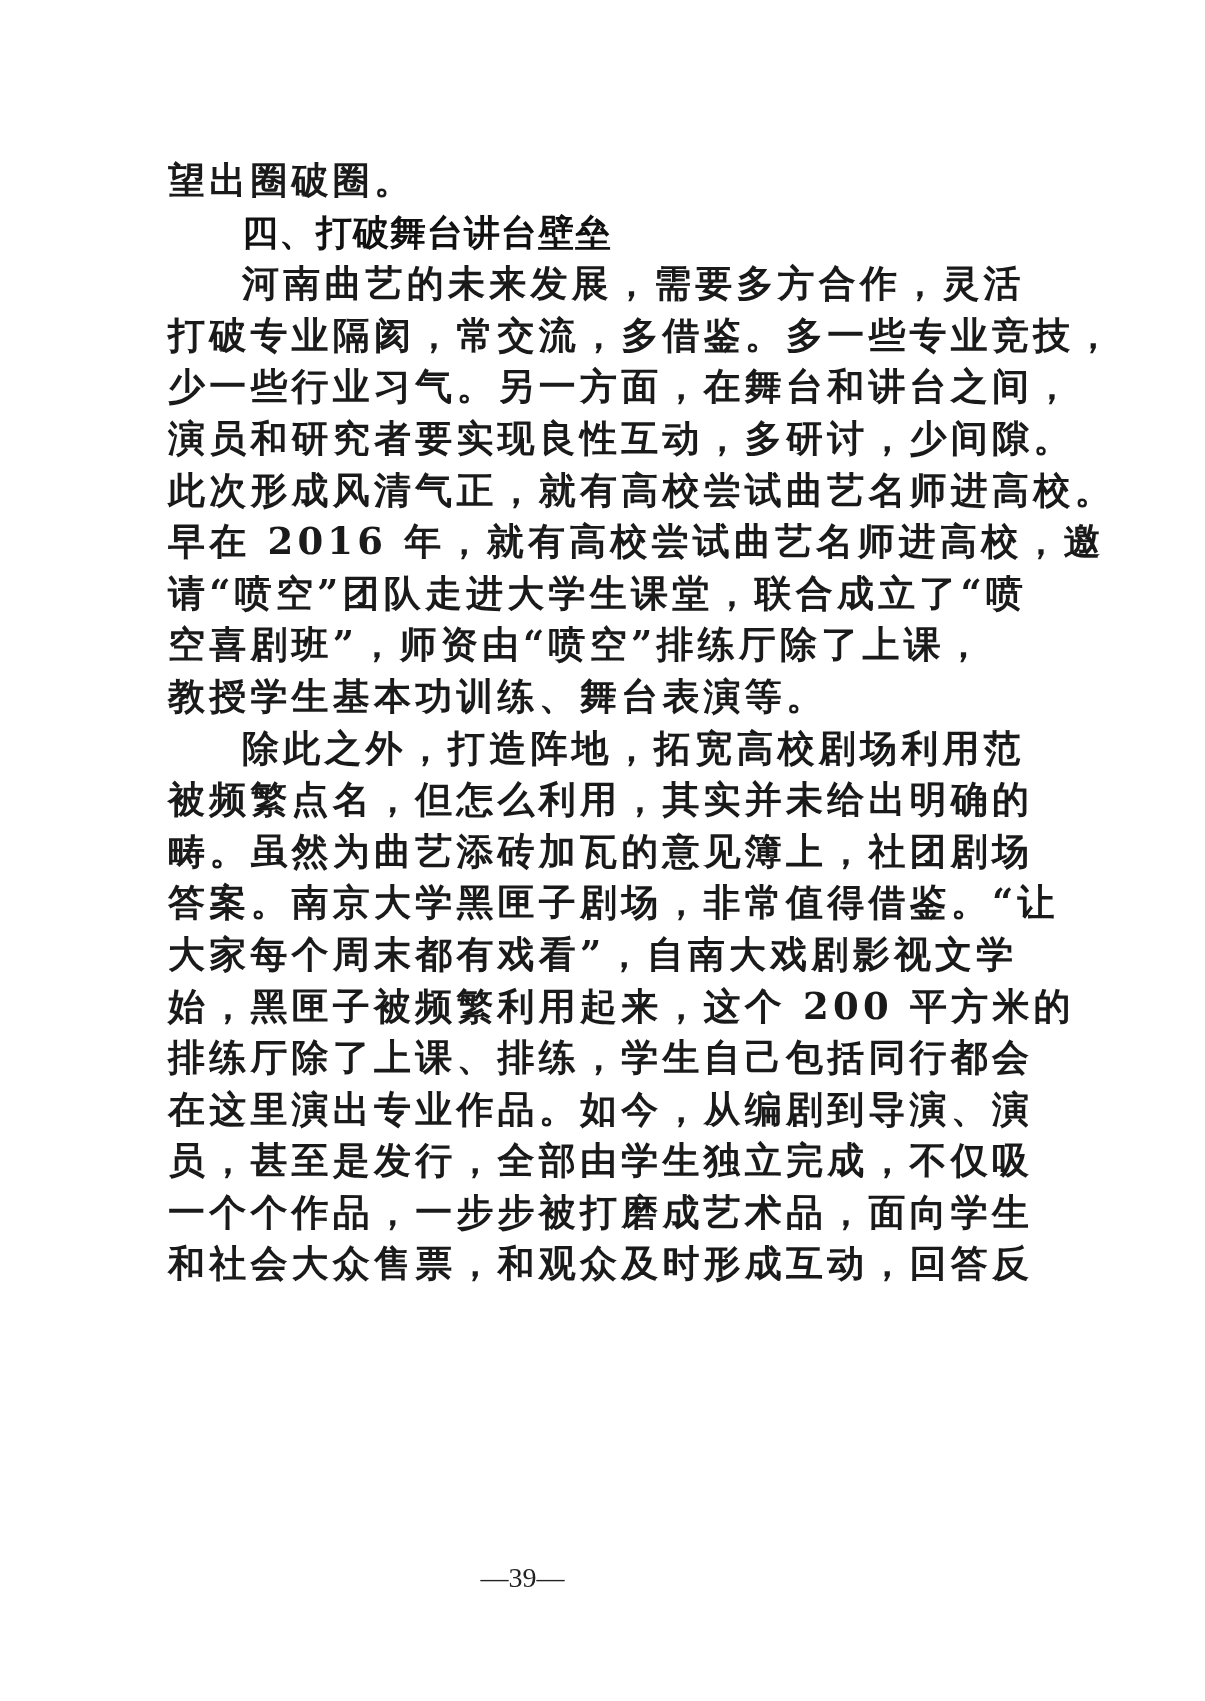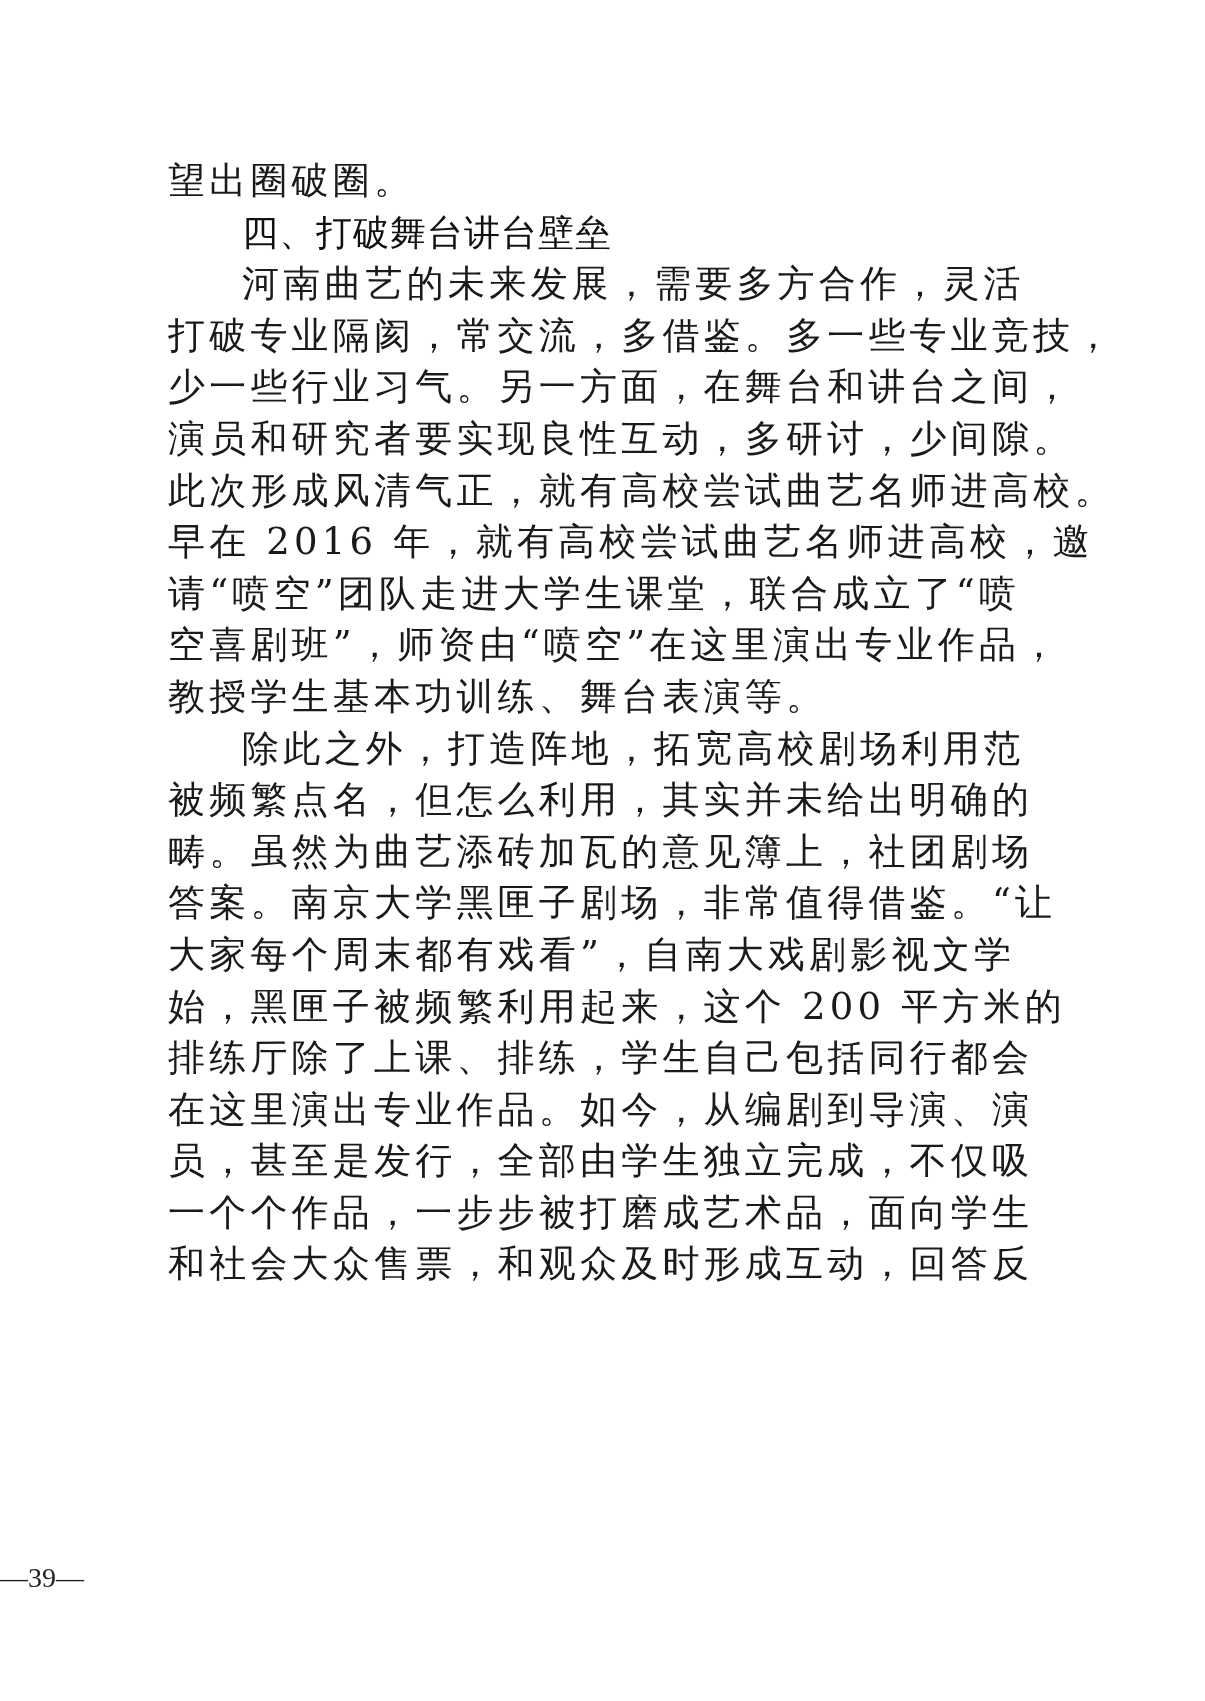--- a/index.html
+++ b/index.html
@@ -22,63 +22,63 @@
       width: 775px;
     }
     .line {
       font-size: 37px;
       line-height: 51.6px;
       height: 51.6px;
       white-space: nowrap;
       letter-spacing: 4.2px;
       text-align: justify;
       text-align-last: justify;
-      font-weight: normal;
+      font-weight: bold;
     }
     .line.last {
       text-align-last: left;
     }
     .line.indent {
       padding-left: 74px;
     }
     .heading {
       font-family: "DejaVu Sans", "Liberation Sans", sans-serif;
-      font-weight: normal;
+      font-weight: bold;
       font-size: 36px;
       line-height: 51.6px;
       height: 51.6px;
       padding-left: 74px;
       letter-spacing: 1px;
       color: #111;
     }
     .page-number {
       position: absolute;
       top: 1562px;
       left: 0;
       width: 1045px;
-      text-align: left;
+      text-align: center;
       font-family: "Liberation Serif", "DejaVu Serif", serif;
       font-size: 28px;
       color: #222;
     }
   </style>
 </head>
 <body>
 
 <div class="page">
   <div class="line last">望出圈破圈。</div>
   <div class="heading">四、打破舞台讲台壁垒</div>
   <div class="line indent">河南曲艺的未来发展，需要多方合作，灵活</div>
   <div class="line">打破专业隔阂，常交流，多借鉴。多一些专业竞技，</div>
   <div class="line">少一些行业习气。另一方面，在舞台和讲台之间，</div>
   <div class="line">演员和研究者要实现良性互动，多研讨，少间隙。</div>
   <div class="line">此次形成风清气正，就有高校尝试曲艺名师进高校。</div>
   <div class="line">早在 2016 年，就有高校尝试曲艺名师进高校，邀</div>
   <div class="line">请“喷空”团队走进大学生课堂，联合成立了“喷</div>
-  <div class="line">空喜剧班”，师资由“喷空”在这里演出专业作品，</div>
+  <div class="line">空喜剧班”，师资由“喷空”排练厅除了上课，</div>
   <div class="line last">教授学生基本功训练、舞台表演等。</div>
   <div class="line indent">除此之外，打造阵地，拓宽高校剧场利用范</div>
   <div class="line">被频繁点名，但怎么利用，其实并未给出明确的</div>
   <div class="line">畴。虽然为曲艺添砖加瓦的意见簿上，社团剧场</div>
   <div class="line">答案。南京大学黑匣子剧场，非常值得借鉴。“让</div>
   <div class="line">大家每个周末都有戏看”，自南大戏剧影视文学</div>
   <div class="line">始，黑匣子被频繁利用起来，这个 200 平方米的</div>
   <div class="line">排练厅除了上课、排练，学生自己包括同行都会</div>
   <div class="line">在这里演出专业作品。如今，从编剧到导演、演</div>
   <div class="line">员，甚至是发行，全部由学生独立完成，不仅吸</div>

